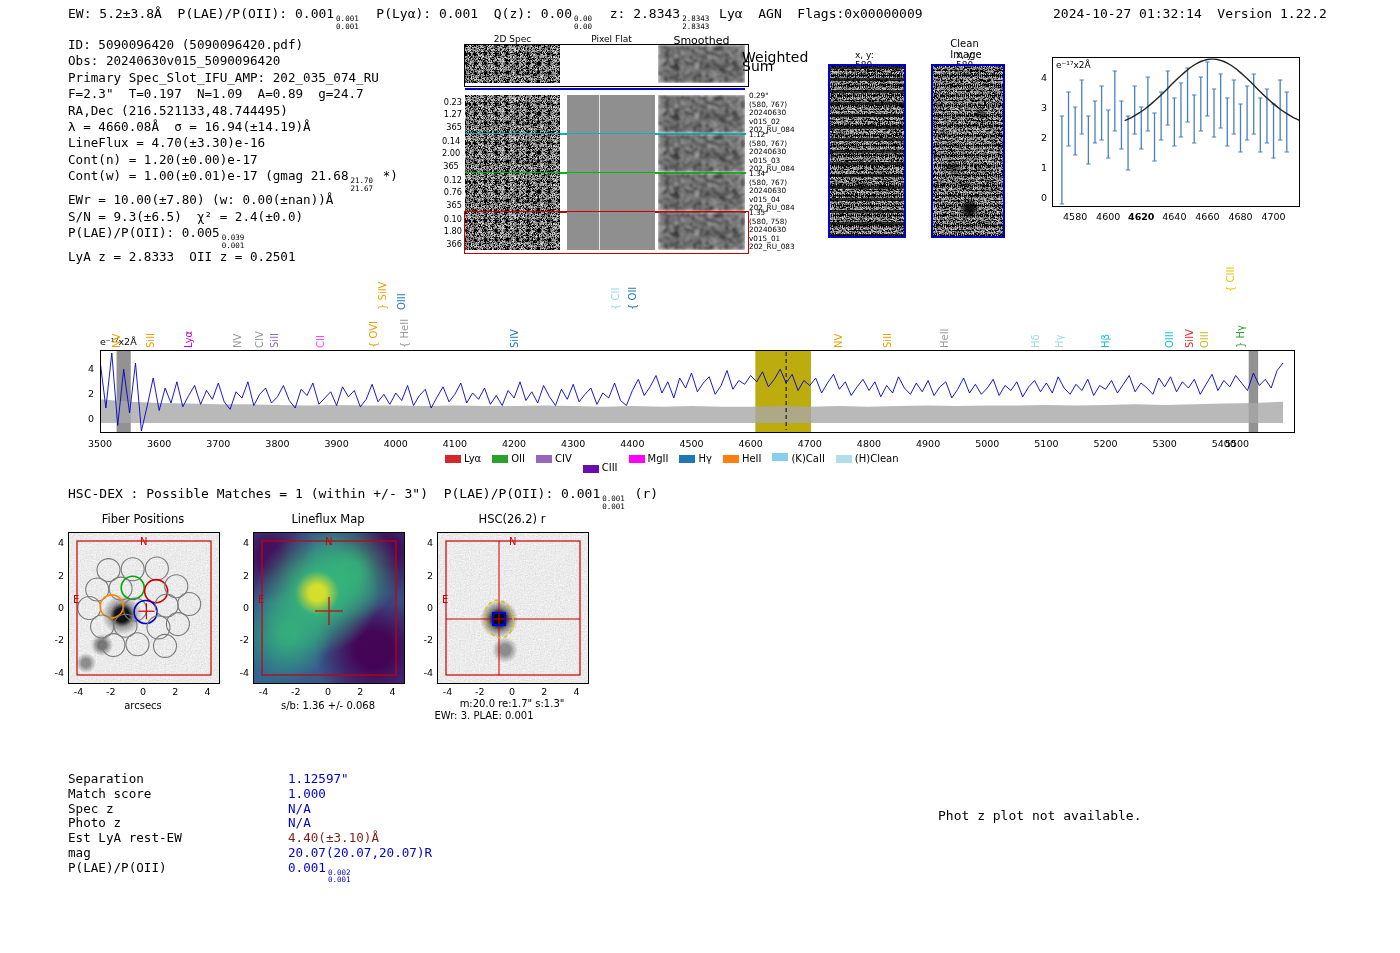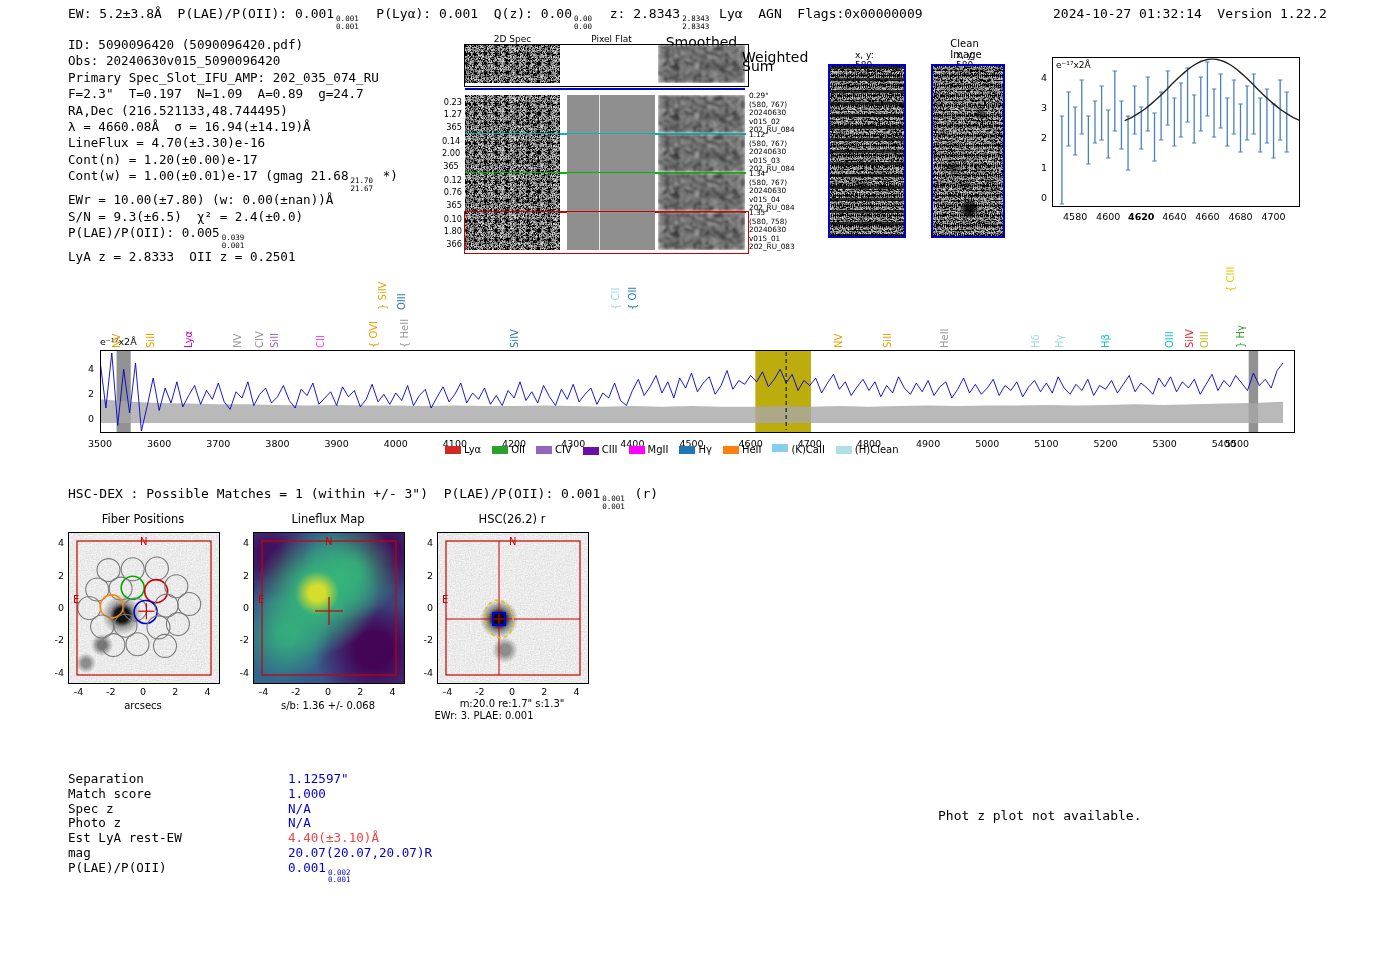--- a/index.html
+++ b/index.html
@@ -84,21 +84,21 @@
       <div class="info-line"><span>Cont(n) = 1.20(±0.00)e-17</span></div>
       <div class="info-line"><span>Cont(w) = 1.00(±0.01)e-17 (gmag 21.68</span><span class="stack"><span>21.70</span><span>21.67</span></span><span> *)</span></div>
       <div class="info-line"><span>EWr = 10.00(±7.80) (w: 0.00(±nan))Å</span></div>
       <div class="info-line"><span>S/N = 9.3(±6.5)  χ² = 2.4(±0.0)</span></div>
       <div class="info-line"><span>P(LAE)/P(OII): 0.005</span><span class="stack"><span>0.039</span><span>0.001</span></span></div>
       <div class="info-line"><span>LyA z = 2.8333  OII z = 0.2501</span></div>
     </div>
   <div id="spec2d" class="abs" style="left:440px;top:30px;width:365px;height:230px">
       <div style="position: absolute; left: 72.5px; top: 4px; transform: translateX(-50%); font-size: 9px;">2D Spec</div>
       <div style="position: absolute; left: 171.5px; top: 4px; transform: translateX(-50%); font-size: 9px;">Pixel Flat</div>
-      <div style="position: absolute; left: 261.5px; top: 4px; transform: translateX(-50%); font-size: 14px;">Smoothed</div>
+      <div style="position: absolute; left: 261.5px; top: 4px; transform: translateX(-50%); font-size: 11px;">Smoothed</div>
       <div style="position: absolute; left: 23.5px; top: 13.5px; width: 283px; height: 41px; border: 1.5px solid rgb(0, 0, 0);"></div>
       <svg width="95" height="38" style="position: absolute; left: 25px; top: 15px;">
         <rect width="100%" height="100%" fill="#888" filter="url(#fNoise)"></rect>
       </svg>
       <div style="position: absolute; left: 127px; top: 15px; width: 88px; height: 38px; background: rgb(255, 255, 255);"></div>
       <svg width="87" height="38" style="position: absolute; left: 218px; top: 15px;">
         <rect width="100%" height="100%" fill="#888" filter="url(#fSmooth)"></rect>
       </svg>
       <div style="position: absolute; left: 302px; top: 17px; font-size: 14px; line-height: 9px; white-space: pre-line; margin-top: 6px;">Weighted
 Sum</div>
@@ -392,21 +392,21 @@
           <span>Lyα</span>
         </span>
         <span style="display: inline-flex; align-items: center;">
           <span style="width: 16px; height: 8px; background: rgb(44, 160, 44); display: inline-block; margin-right: 3px;"></span>
           <span>OII</span>
         </span>
         <span style="display: inline-flex; align-items: center;">
           <span style="width: 16px; height: 8px; background: rgb(148, 103, 189); display: inline-block; margin-right: 3px;"></span>
           <span>CIV</span>
         </span>
-        <span style="display: inline-flex; align-items: flex-end;">
+        <span style="display: inline-flex; align-items: flex-end; margin-top: 18px;">
           <span style="width: 16px; height: 8px; background: rgb(106, 13, 173); display: inline-block; margin-right: 3px;"></span>
           <span>CIII</span>
         </span>
         <span style="display: inline-flex; align-items: center;">
           <span style="width: 16px; height: 8px; background: rgb(255, 0, 255); display: inline-block; margin-right: 3px;"></span>
           <span>MgII</span>
         </span>
         <span style="display: inline-flex; align-items: center;">
           <span style="width: 16px; height: 8px; background: rgb(31, 119, 180); display: inline-block; margin-right: 3px;"></span>
           <span>Hγ</span>
@@ -525,19 +525,19 @@
       </div>
       <div class="caption" style="left: 512px; top: 698px;">m:20.0 re:1.7" s:1.3"</div>
       <div class="caption" style="left: 484px; top: 710px;">EWr: 3. PLAE: 0.001</div>
     </div>
 
   <div id="match-table" class="abs mono" style="left:68px;top:772px">
       <div class="trow"><span style="width: 220px; color: rgb(0, 0, 0);">Separation</span><span style="color: rgb(0, 0, 204);"><span>1.12597"</span></span></div>
       <div class="trow"><span style="width: 220px; color: rgb(0, 0, 0);">Match score</span><span style="color: rgb(0, 0, 204);"><span>1.000</span></span></div>
       <div class="trow"><span style="width: 220px; color: rgb(0, 0, 0);">Spec z</span><span style="color: rgb(0, 0, 204);"><span>N/A</span></span></div>
       <div class="trow"><span style="width: 220px; color: rgb(0, 0, 0);">Photo z</span><span style="color: rgb(0, 0, 204);"><span>N/A</span></span></div>
-      <div class="trow"><span style="width: 220px; color: rgb(0, 0, 0);">Est LyA rest-EW</span><span style="color: #ef4444;"><span>4.40(±3.10)Å</span></span></div>
+      <div class="trow"><span style="width: 220px; color: rgb(0, 0, 0);">Est LyA rest-EW</span><span style="color: #7f1d1d;"><span>4.40(±3.10)Å</span></span></div>
       <div class="trow"><span style="width: 220px; color: rgb(0, 0, 0);">mag</span><span style="color: rgb(0, 0, 204);"><span>20.07(20.07,20.07)R</span></span></div>
       <div class="trow"><span style="width: 220px; color: rgb(0, 0, 0);">P(LAE)/P(OII)</span><span style="color: rgb(0, 0, 204);"><span>0.001</span><span class="stack"><span>0.002</span><span>0.001</span></span></span></div>
     </div>
 
   <div class="abs mono" style="left:938px;top:808px;font-size:13px">Phot z plot not available.</div>
 </div>
 
 </body></html>

